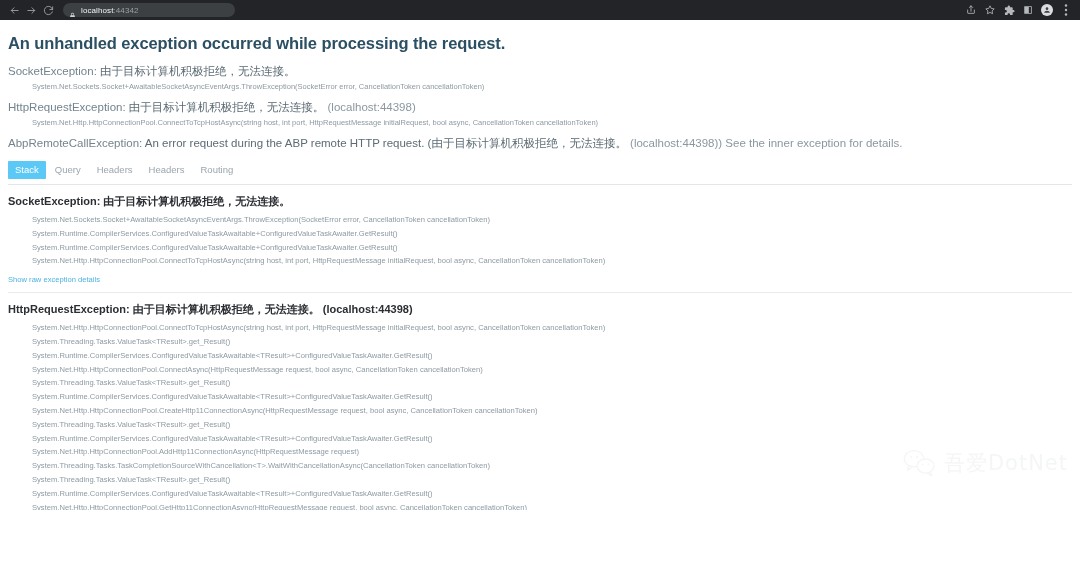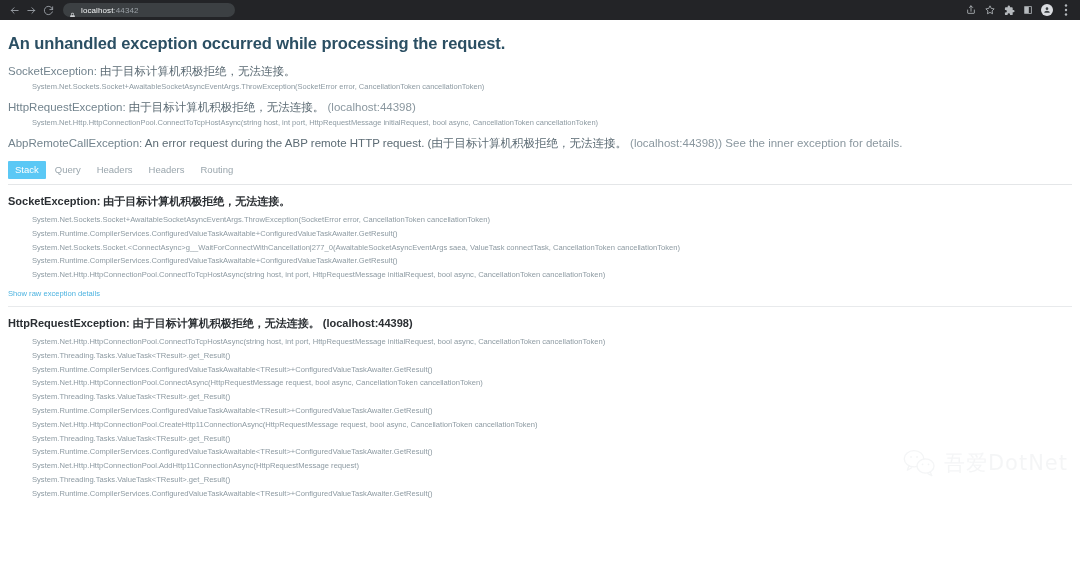--- a/index.html
+++ b/index.html
@@ -301,43 +301,44 @@
     <div class="tab">Headers</div>
     <div class="tab">Routing</div>
   </div>
   <hr class="tabs-rule">
 
   <div class="exception">
     <h2><span class="kind">SocketException: </span><span>由于目标计算机积极拒绝，无法连接。</span><span class="loc"></span></h2>
     <ul class="frames">
       <li>System.Net.Sockets.Socket+AwaitableSocketAsyncEventArgs.ThrowException(SocketError error, CancellationToken cancellationToken)</li>
       <li>System.Runtime.CompilerServices.ConfiguredValueTaskAwaitable+ConfiguredValueTaskAwaiter.GetResult()</li>
-      <li>System.Net.Sockets.Socket.&lt;ConnectAsync&gt;g__WaitForConnectWithCancellation|277_0(AwaitableSocketAsyncEventArgs saea, ValueTask connectTask, CancellationToken cancellationToken)</li>
       <li>System.Runtime.CompilerServices.ConfiguredValueTaskAwaitable+ConfiguredValueTaskAwaiter.GetResult()</li>
       <li>System.Net.Http.HttpConnectionPool.ConnectToTcpHostAsync(string host, int port, HttpRequestMessage initialRequest, bool async, CancellationToken cancellationToken)</li>
     </ul>
     <a class="raw-link">Show raw exception details</a>
     <hr class="section-rule">
   </div>
 
   <div class="exception">
     <h2><span class="kind">HttpRequestException: </span><span>由于目标计算机积极拒绝，无法连接。</span><span class="loc"> (localhost:44398)</span></h2>
     <ul class="frames">
       <li>System.Net.Http.HttpConnectionPool.ConnectToTcpHostAsync(string host, int port, HttpRequestMessage initialRequest, bool async, CancellationToken cancellationToken)</li>
       <li>System.Threading.Tasks.ValueTask&lt;TResult&gt;.get_Result()</li>
       <li>System.Runtime.CompilerServices.ConfiguredValueTaskAwaitable&lt;TResult&gt;+ConfiguredValueTaskAwaiter.GetResult()</li>
       <li>System.Net.Http.HttpConnectionPool.ConnectAsync(HttpRequestMessage request, bool async, CancellationToken cancellationToken)</li>
       <li>System.Threading.Tasks.ValueTask&lt;TResult&gt;.get_Result()</li>
       <li>System.Runtime.CompilerServices.ConfiguredValueTaskAwaitable&lt;TResult&gt;+ConfiguredValueTaskAwaiter.GetResult()</li>
       <li>System.Net.Http.HttpConnectionPool.CreateHttp11ConnectionAsync(HttpRequestMessage request, bool async, CancellationToken cancellationToken)</li>
       <li>System.Threading.Tasks.ValueTask&lt;TResult&gt;.get_Result()</li>
       <li>System.Runtime.CompilerServices.ConfiguredValueTaskAwaitable&lt;TResult&gt;+ConfiguredValueTaskAwaiter.GetResult()</li>
       <li>System.Net.Http.HttpConnectionPool.AddHttp11ConnectionAsync(HttpRequestMessage request)</li>
+      <li>System.Threading.Tasks.TaskCompletionSourceWithCancellation&lt;T&gt;.WaitWithCancellationAsync(CancellationToken cancellationToken)</li>
       <li>System.Threading.Tasks.ValueTask&lt;TResult&gt;.get_Result()</li>
       <li>System.Runtime.CompilerServices.ConfiguredValueTaskAwaitable&lt;TResult&gt;+ConfiguredValueTaskAwaiter.GetResult()</li>
+      <li>System.Net.Http.HttpConnectionPool.GetHttp11ConnectionAsync(HttpRequestMessage request, bool async, CancellationToken cancellationToken)</li>
     </ul>
   </div>
 
   <div class="watermark">
     <svg width="34" height="30" viewBox="0 0 40 34" fill="none" stroke="#ebedef" stroke-width="1.6">
       <ellipse cx="13" cy="12" rx="11.5" ry="9.6"></ellipse>
       <path d="M7 20.5 L5 25.5 L10.2 22.6" stroke-linecap="round" stroke-linejoin="round"></path>
       <ellipse cx="26.5" cy="20.5" rx="10" ry="8.4" fill="#ffffff"></ellipse>
       <path d="M32 27.5 L34 32 L29.4 29.4" stroke-linecap="round" stroke-linejoin="round"></path>
       <circle cx="9.5" cy="10" r="1.1" fill="#ebedef" stroke="none"></circle>

